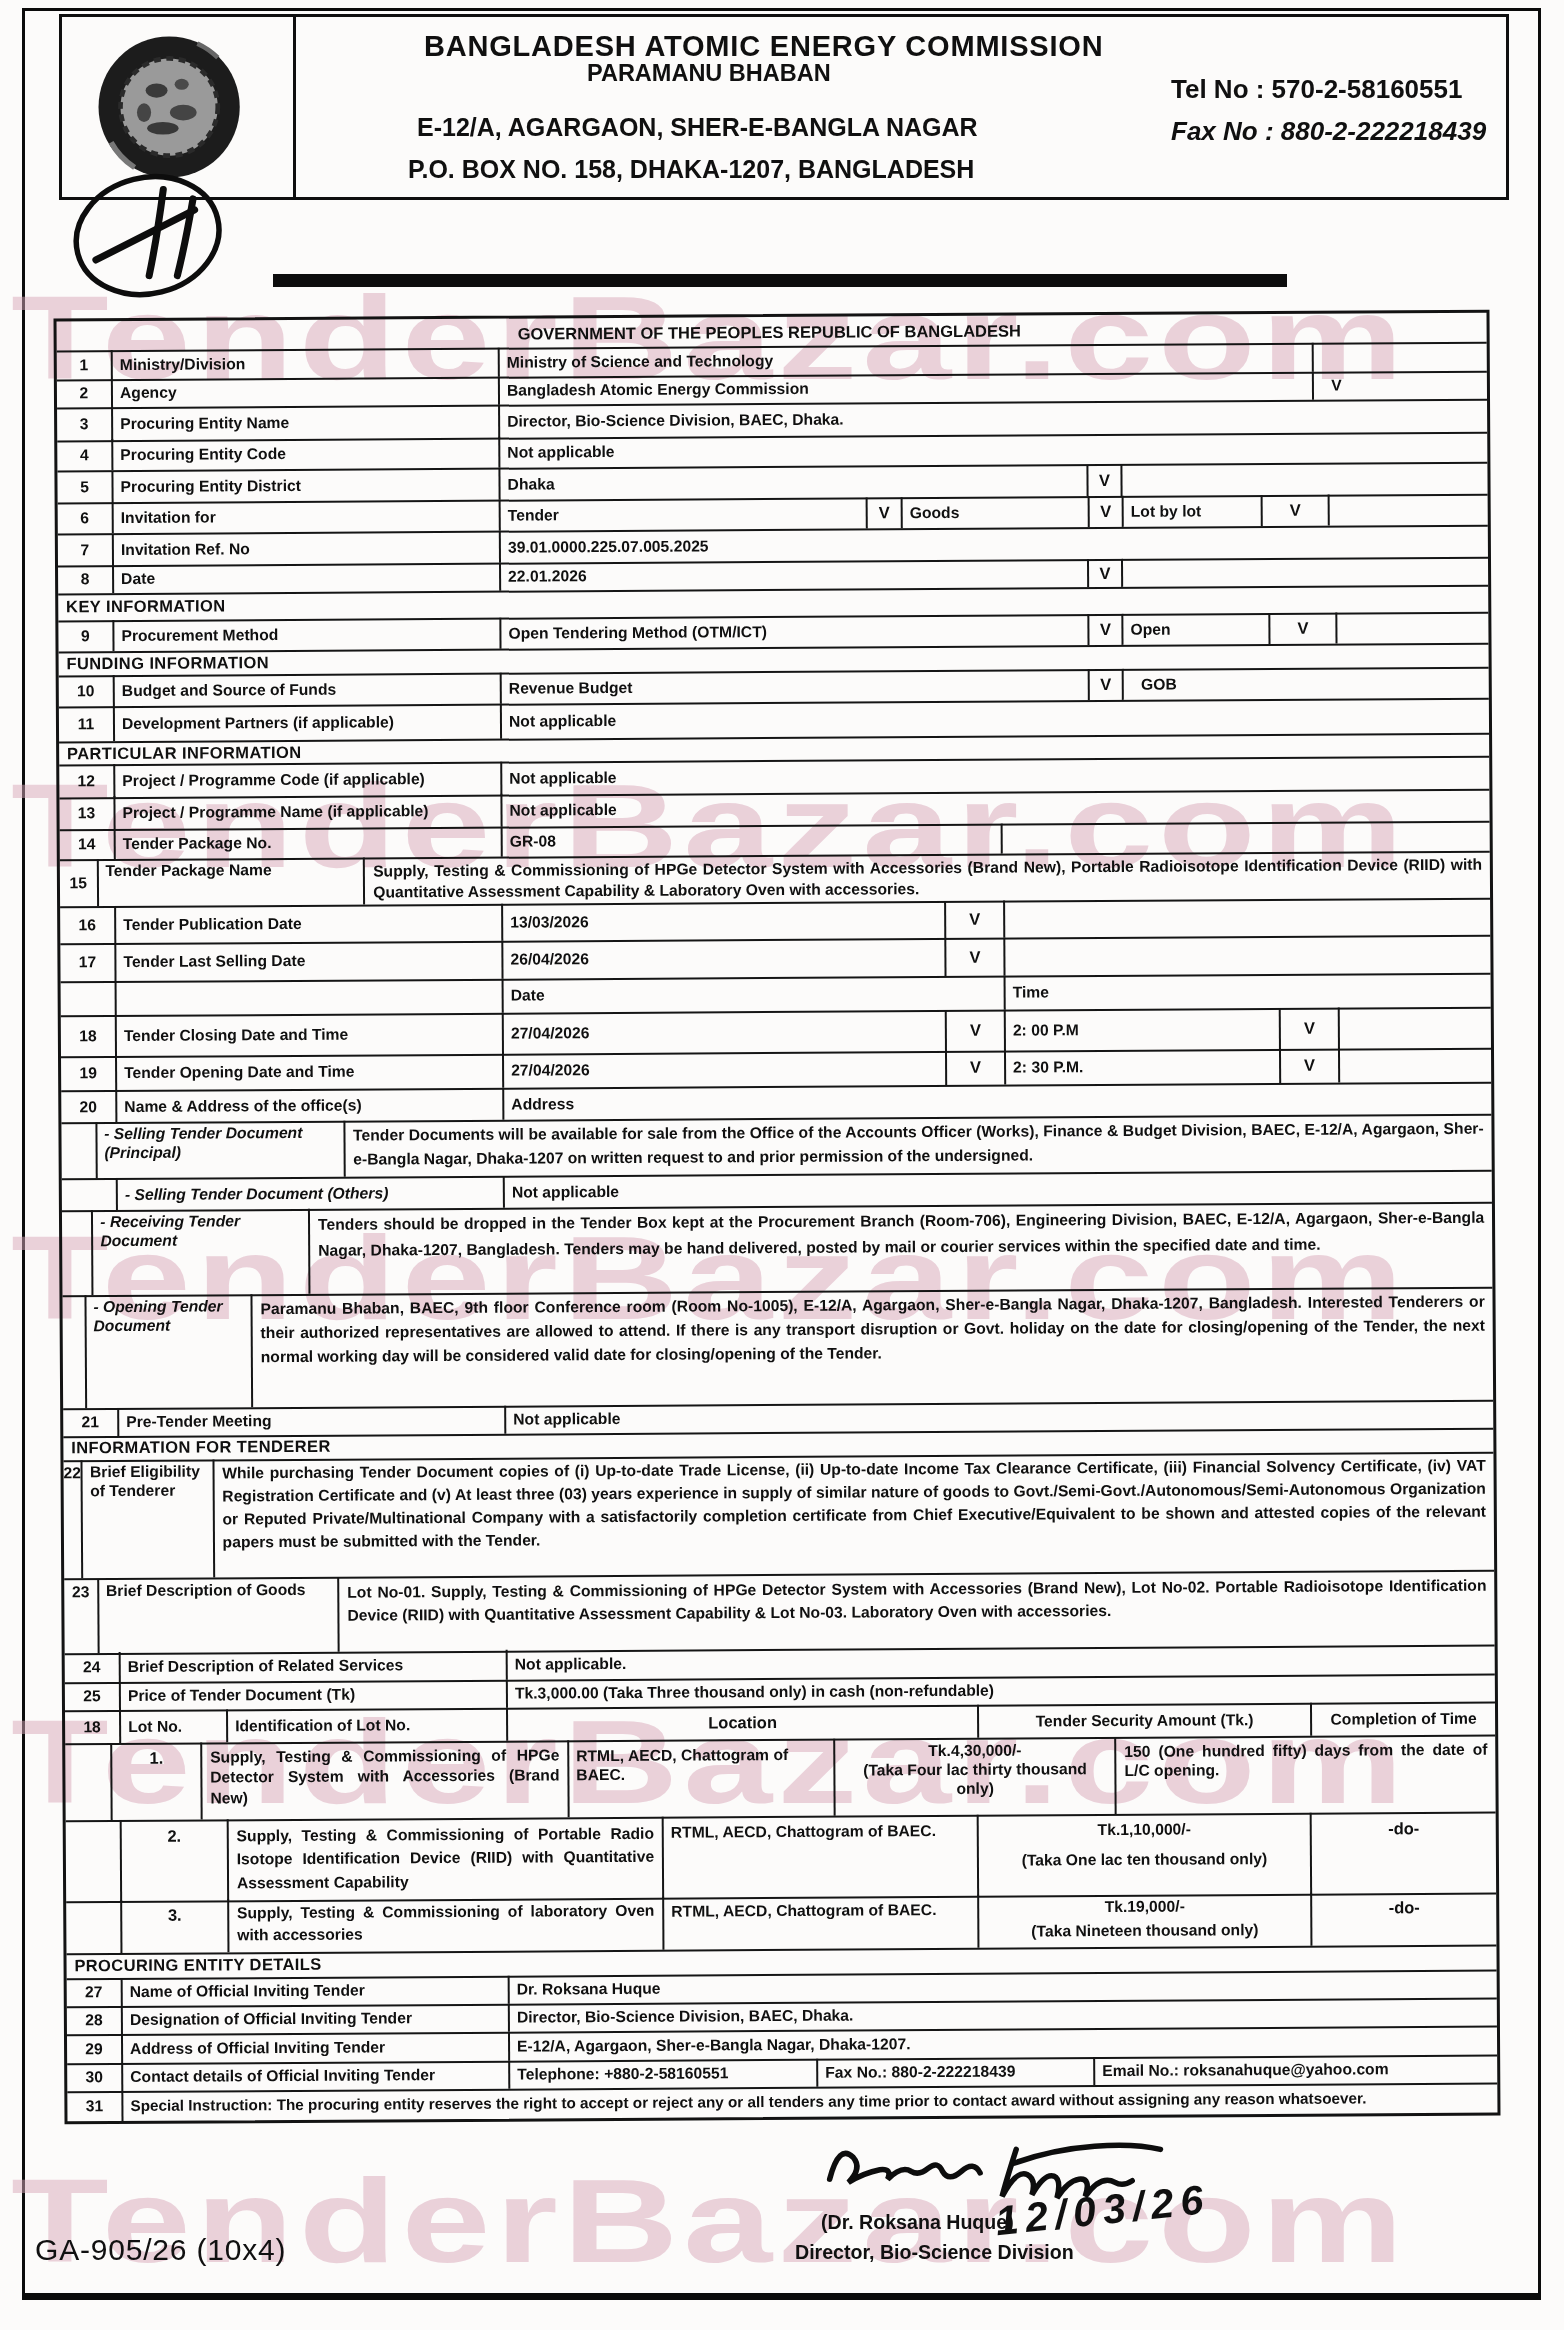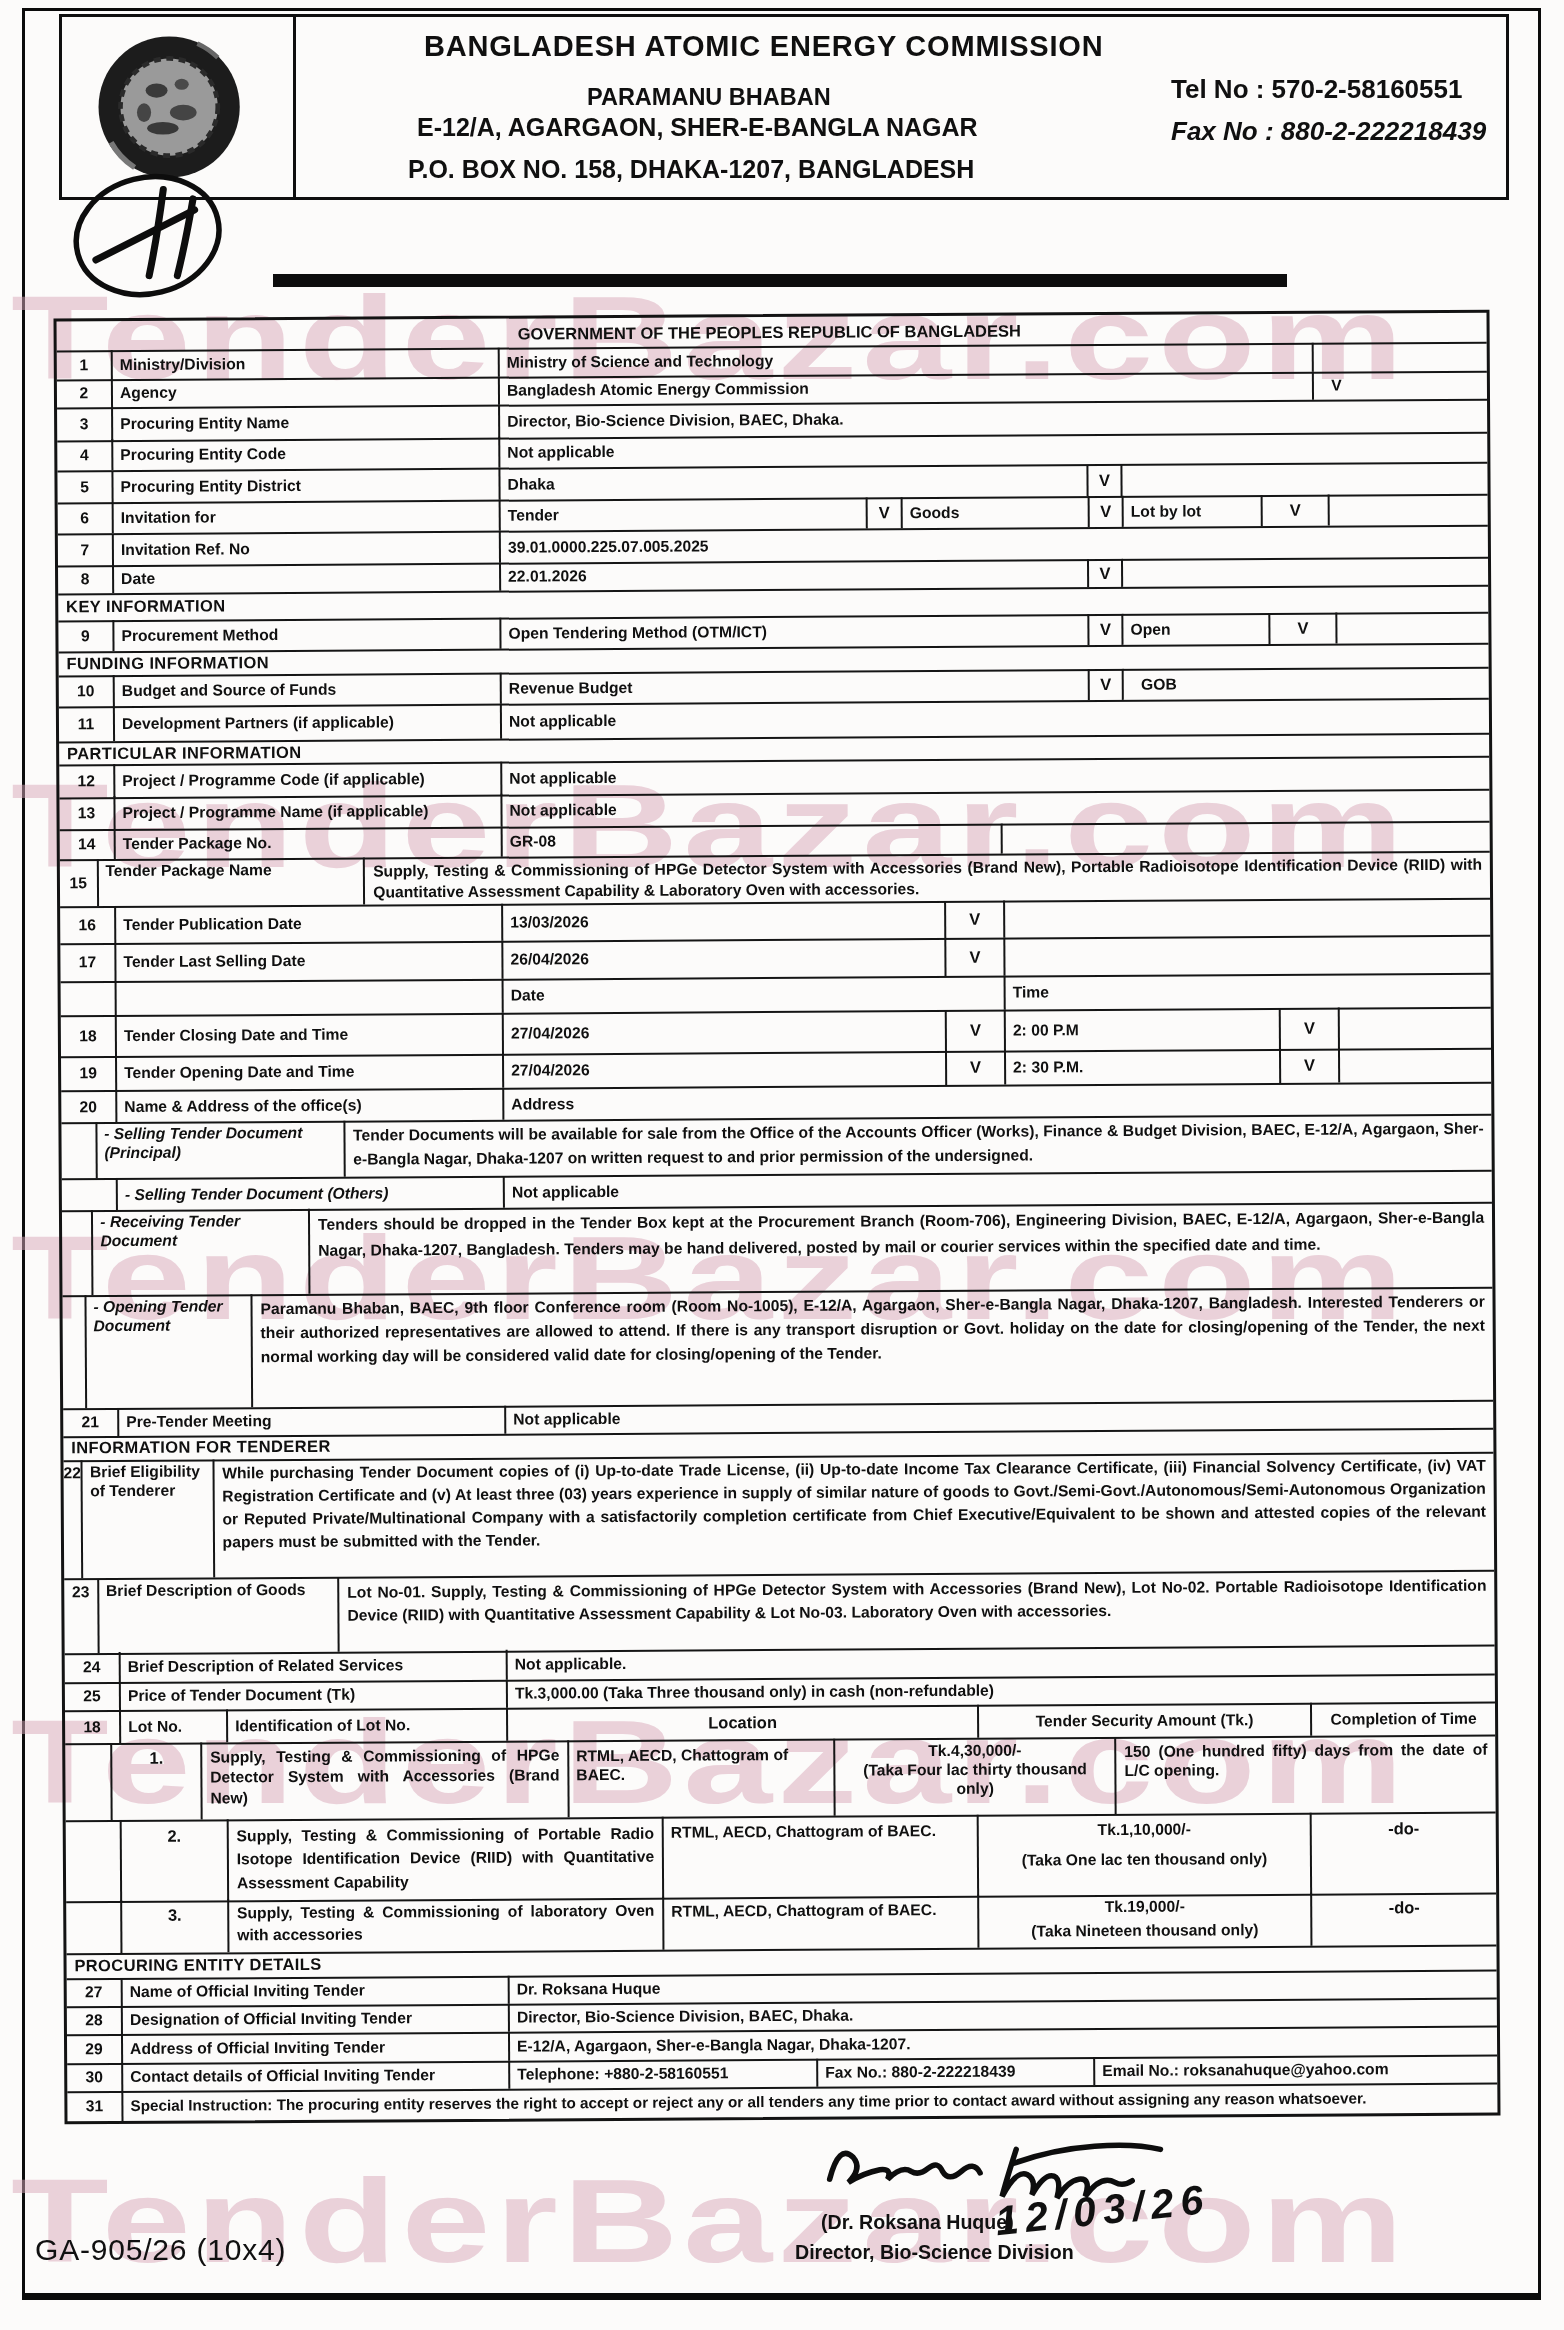--- a/index.html
+++ b/index.html
@@ -74,21 +74,21 @@
     <path d="M196 62 a90 90 0 0 0 -26 -18" stroke="#666" stroke-width="6" fill="none"></path>
   </svg>
   <svg width="235" height="196" viewBox="0 0 300 250" style="left:63px;top:169px;">
     <ellipse cx="108" cy="85" rx="92" ry="74" fill="none" stroke="#0d0d0d" stroke-width="7" transform="rotate(-14 108 85)"></ellipse>
     <path d="M42 116 L168 52" stroke="#0d0d0d" stroke-width="9" fill="none" stroke-linecap="round"></path>
     <path d="M128 26 q-8 62 -18 110" stroke="#0d0d0d" stroke-width="9" fill="none" stroke-linecap="round"></path>
     <path d="M166 38 q-10 58 -20 98" stroke="#0d0d0d" stroke-width="9" fill="none" stroke-linecap="round"></path>
   </svg>
 
   <div class="abs org" style="left:424px;top:30px;">BANGLADESH ATOMIC ENERGY COMMISSION</div>
-  <div class="abs bld" style="left:587px;top:84px;">PARAMANU BHABAN</div>
+  <div class="abs bld" style="left:587px;top:60px;">PARAMANU BHABAN</div>
   <div class="abs adr" style="left:417px;top:113px;">E-12/A, AGARGAON, SHER-E-BANGLA NAGAR</div>
   <div class="abs adr" style="left:408px;top:155px;">P.O. BOX NO. 158, DHAKA-1207, BANGLADESH</div>
   <div class="abs tf" style="left:1171px;top:74px;">Tel No : 570-2-58160551</div>
   <div class="abs tf" style="left:1171px;top:116px;font-style:italic;">Fax No : 880-2-222218439</div>
 
   <div class="title-bar"></div>
 
   <div class="tbl">
 
     <div class="row" style="top:0.8px;height:28px">

